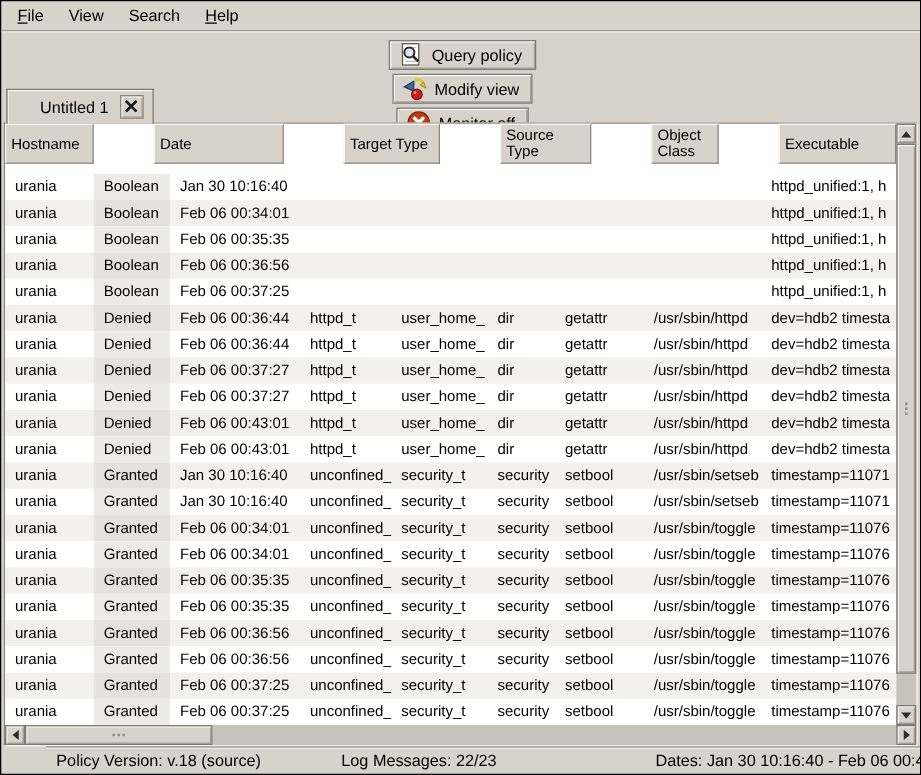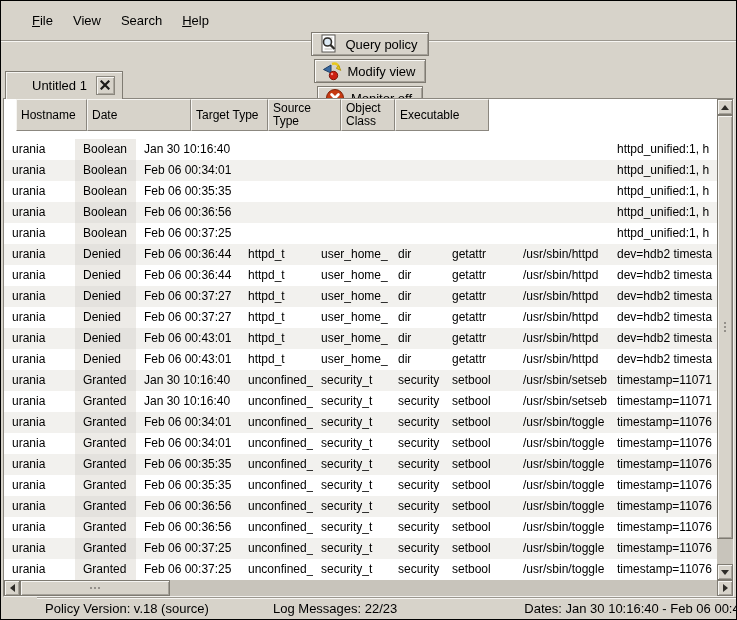--- a/index.html
+++ b/index.html
@@ -2,22 +2,22 @@
 <html><head>
 <meta charset="utf-8">
 <style>
   * { margin:0; padding:0; box-sizing:border-box; }
   html,body { width:737px; height:620px; }
   body { font-family:"Liberation Sans", sans-serif; color:#000; }
   .window { position:relative; width:737px; height:620px; border:1px solid #000;
             background:#d7d3ca; overflow:hidden; }
 
   
-  .menubar { position:absolute; left:0; top:0; width:735px; height:40px;
-             display:flex; align-items:center; padding-left:21px;
+  .menubar { position:absolute; left:0; top:0; width:735px; height:24px;
+             display:flex; align-items:center; padding-left:3px;
              border-bottom:1px solid #9b978f; box-shadow:0 1px 0 #f7f6f3; }
   .mitem { padding:0 10px; font-size:13px; line-height:26px; cursor:default; }
   .acc { text-decoration:underline; }
 
   
   .toolbar { position:absolute; left:0; top:31px; width:735px; height:36px;
              display:flex; align-items:center; padding-left:3px; gap:3px;flex-direction:column; }
   .tbtn { display:inline-flex; align-items:center; gap:5px; height:30px;
           padding:0 10px 0 6px; background:#d7d3ca; border:1px solid #7f7b72;
           box-shadow:inset 1px 1px 0 #fbfaf8, inset -1px -1px 0 #a5a199;
@@ -29,21 +29,21 @@
          display:flex; align-items:center; gap:9px; padding:0 7px 0 26px;
          background:#d7d3ca; border:1px solid #7f7b72; border-bottom:none;
          box-shadow:inset 1px 1px 0 #f6f5f2; font-size:13px; }
   .tab-close { width:19px; height:19px; display:flex; align-items:center; justify-content:center;
                background:#d7d3ca; border:1px solid #8a867d;
                box-shadow:inset 1px 1px 0 #f6f5f2, inset -1px -1px 0 #aca89f; }
 
   
   .frame { position:absolute; left:2px; top:97px; width:731px; height:499px;
            background:#fff; border:1px solid; border-color:#8b877f #f2f1ee #f2f1ee #8b877f; }
-  .theader { position:absolute; left:12px; top:0; right:16px; height:32px; display:flex; }
+  .theader { position:absolute; left:0; top:0; right:16px; height:32px; display:flex;justify-content:space-between; }
   .hcell { background:#d7d3ca; border-top:1px solid #f6f5f2; border-left:1px solid #f6f5f2;
            border-right:1px solid #8b877f; border-bottom:1px solid #8b877f;
            display:flex; align-items:center; gap:5px; padding:0 4px;
            font-size:12px; line-height:13px; overflow:hidden; cursor:default; }
   .sort-arrow { width:0; height:0; border-left:4px solid transparent;
                 border-right:4px solid transparent; border-top:5px solid #3a3834; flex:none; }
   .tbody { position:absolute; left:0; top:40px; right:16px; height:441px;
            overflow:hidden; font-size:12px; }
   .trow { display:flex; height:21px; background:#fff; }
   .trow.alt { background:#f2f1ee; }

